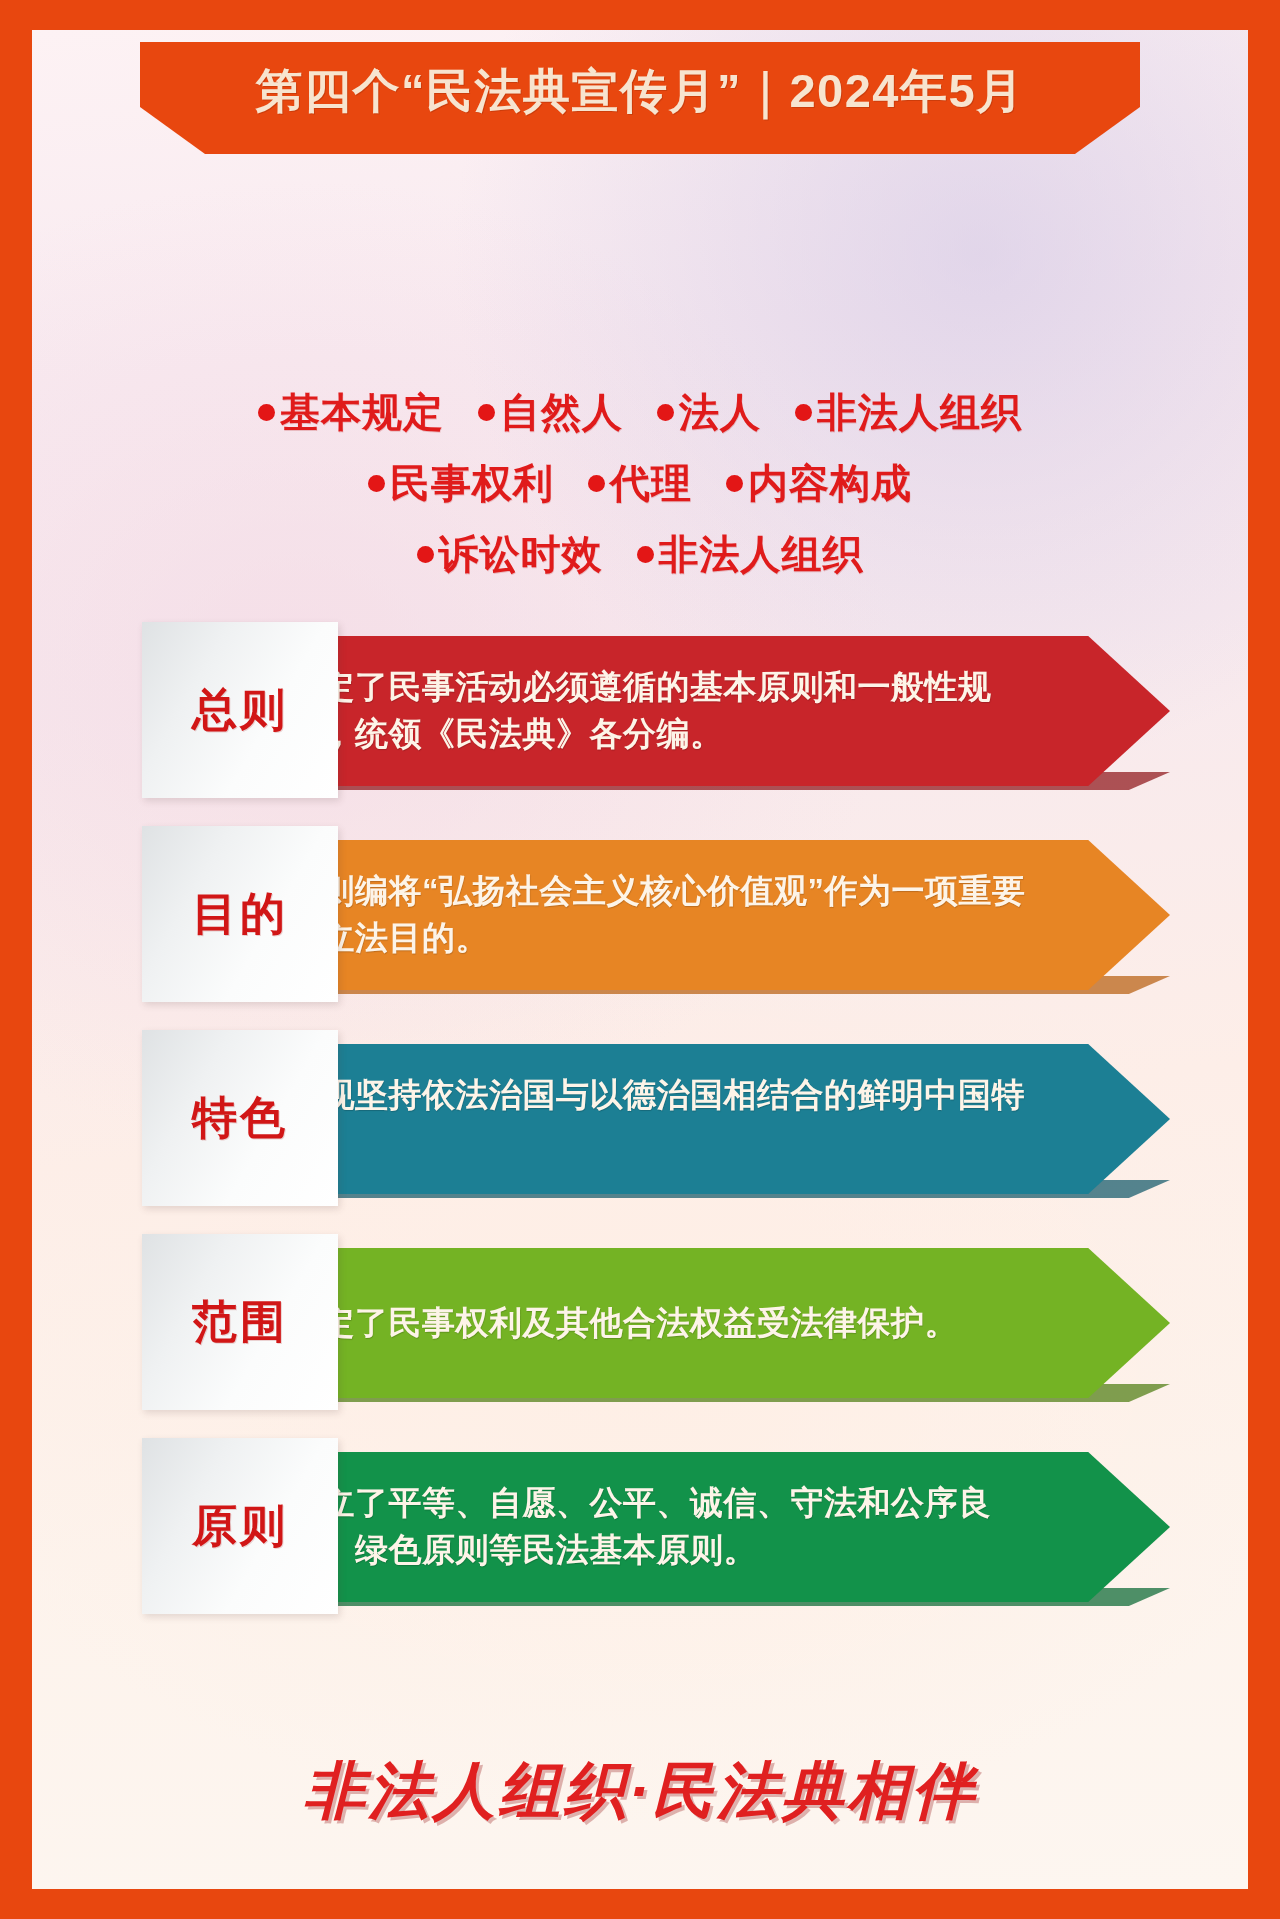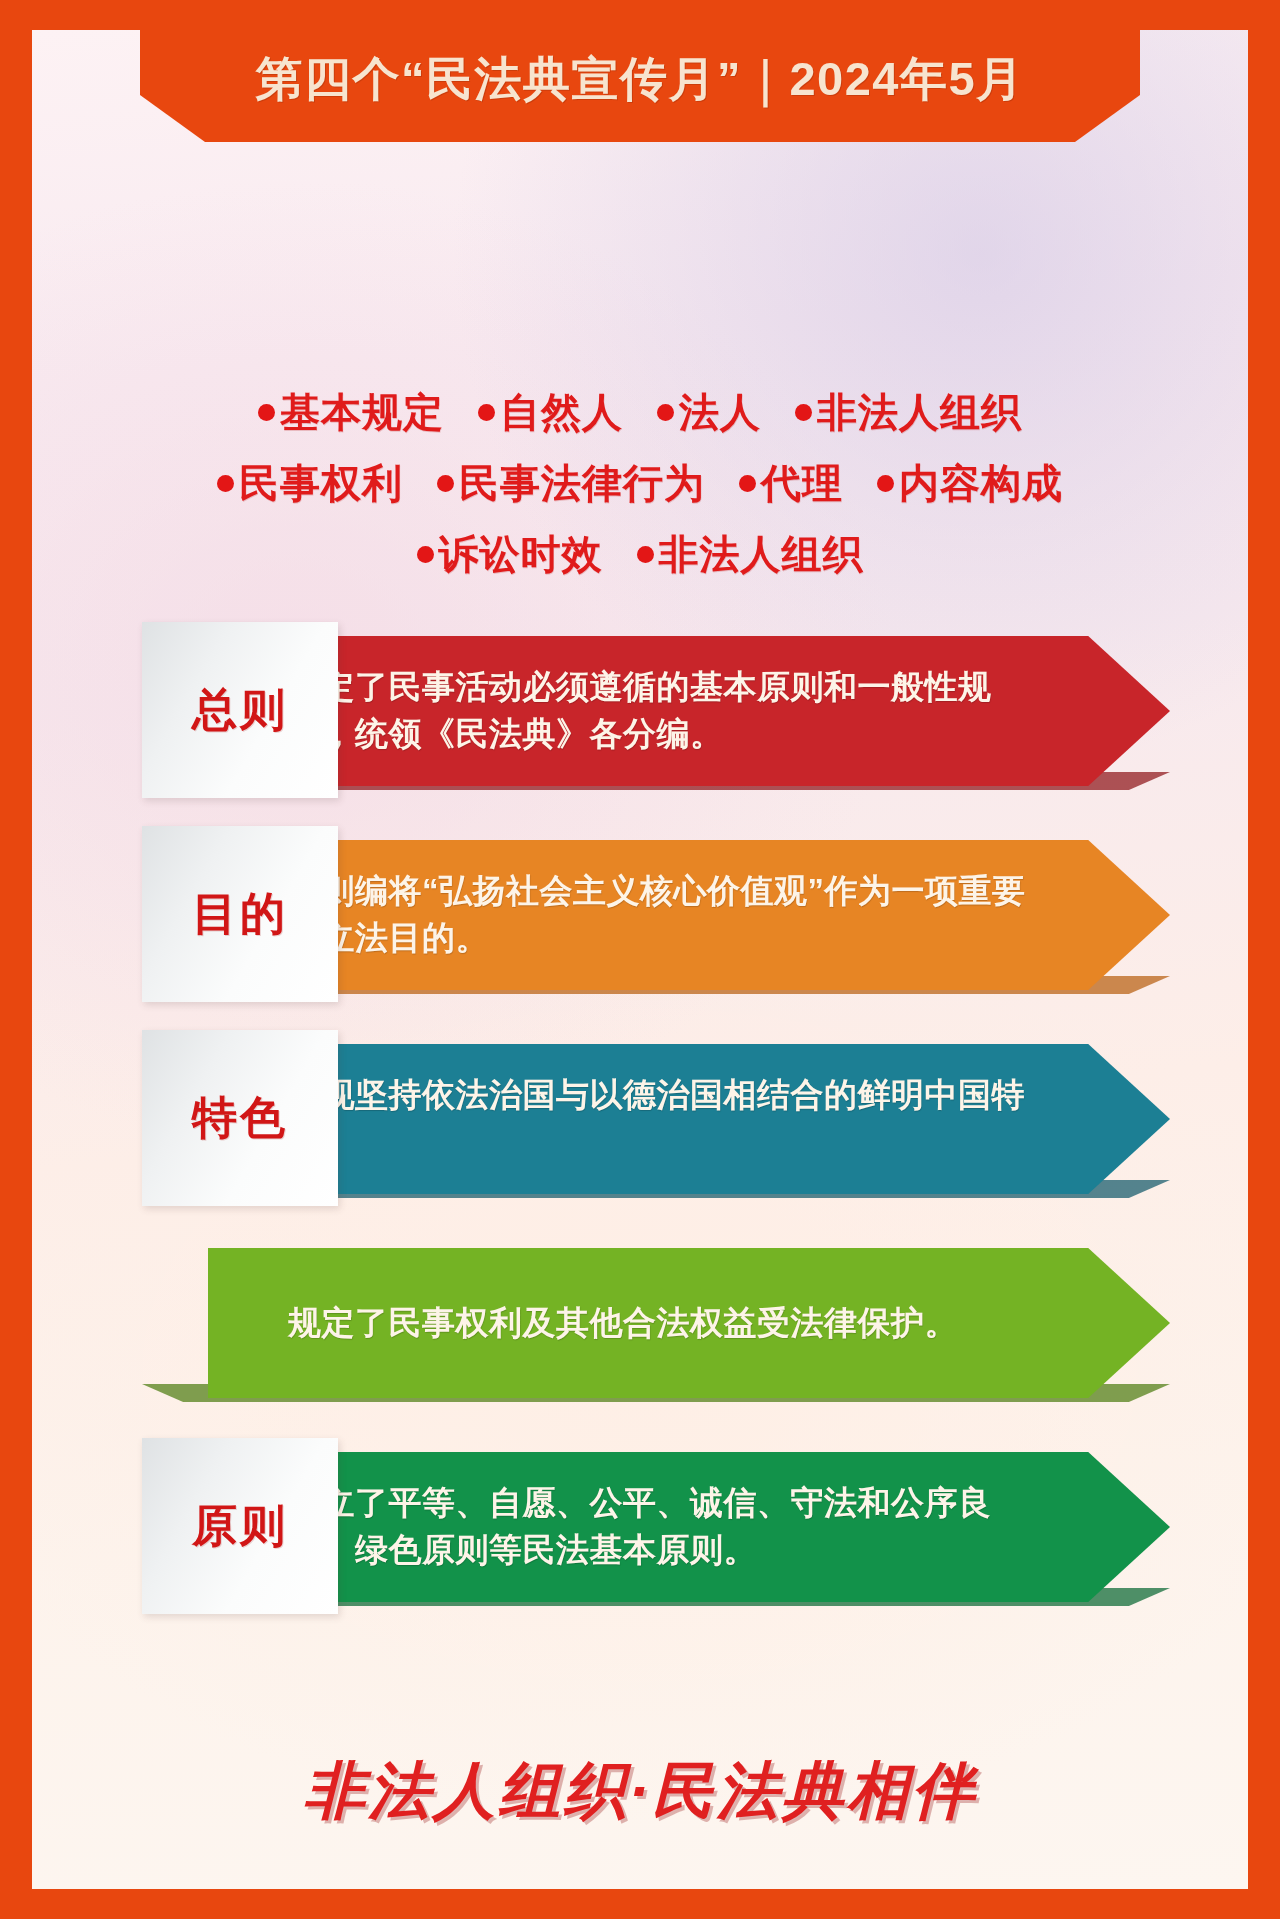--- a/index.html
+++ b/index.html
@@ -31,21 +31,21 @@
       radial-gradient(ellipse 70% 45% at 78% 12%, rgba(206,196,228,0.55) 0%, rgba(206,196,228,0) 62%),
       radial-gradient(ellipse 75% 40% at 22% 34%, rgba(243,214,226,0.55) 0%, rgba(243,214,226,0) 65%),
       radial-gradient(ellipse 85% 35% at 50% 72%, rgba(255,238,228,0.8) 0%, rgba(255,238,228,0) 70%),
       linear-gradient(175deg, #fdf2f4 0%, #f8eaf0 18%, #f7e9ee 35%, #fdeee8 58%, #fdf3ec 78%, #fdf6f0 100%);
     overflow: hidden;
   }
 
   
   .banner-wrap {
     position: absolute;
-    left: 0; top: 0;
+    left: 0; top: 12px;
     width: 100%;
     height: 120px;
   }
   .banner {
     position: absolute;
     left: 50%;
     transform: translateX(-50%);
     top: 0;
     width: 1000px;
     height: 112px;
@@ -235,24 +235,20 @@
             <span style="color: rgb(224, 27, 27);">非法人组织</span>
           </span>
       </div>
       <div class="kw-row">
         <span class="kw">
             <span class="kw-dot" style="background: rgb(227, 22, 22);"></span>
             <span style="color: rgb(224, 27, 27);">民事权利</span>
           </span>
         <span class="kw">
             <span class="kw-dot" style="background: rgb(227, 22, 22);"></span>
-            <span style="color: rgb(224, 27, 27);">民事法律行为</span>
-          </span>
-        <span class="kw">
-            <span class="kw-dot" style="background: rgb(227, 22, 22);"></span>
             <span style="color: rgb(224, 27, 27);">代理</span>
           </span>
         <span class="kw">
             <span class="kw-dot" style="background: rgb(227, 22, 22);"></span>
             <span style="color: rgb(224, 27, 27);">内容构成</span>
           </span>
       </div>
       <div class="kw-row">
         <span class="kw">
             <span class="kw-dot" style="background: rgb(227, 22, 22);"></span>
@@ -295,20 +291,23 @@
         <div class="band-label">
           <span class="band-label-text">特色</span>
         </div>
       </div>
 
       <div class="band">
         <div class="band-fold" style="background:#4e7d12;"></div>
         <div class="band-arrow" style="background:#74b324;">
           <div class="band-desc">规定了民事权利及其他合法权益受法律保护。</div>
         </div>
+        <div class="band-label">
+          <span class="band-label-text">范围</span>
+        </div>
       </div>
 
       <div class="band">
         <div class="band-fold" style="background:#0a6833;"></div>
         <div class="band-arrow" style="background:#12924a;">
           <div class="band-desc">确立了平等、自愿、公平、诚信、守法和公序良俗、绿色原则等民法基本原则。</div>
         </div>
         <div class="band-label">
           <span class="band-label-text">原则</span>
         </div>

